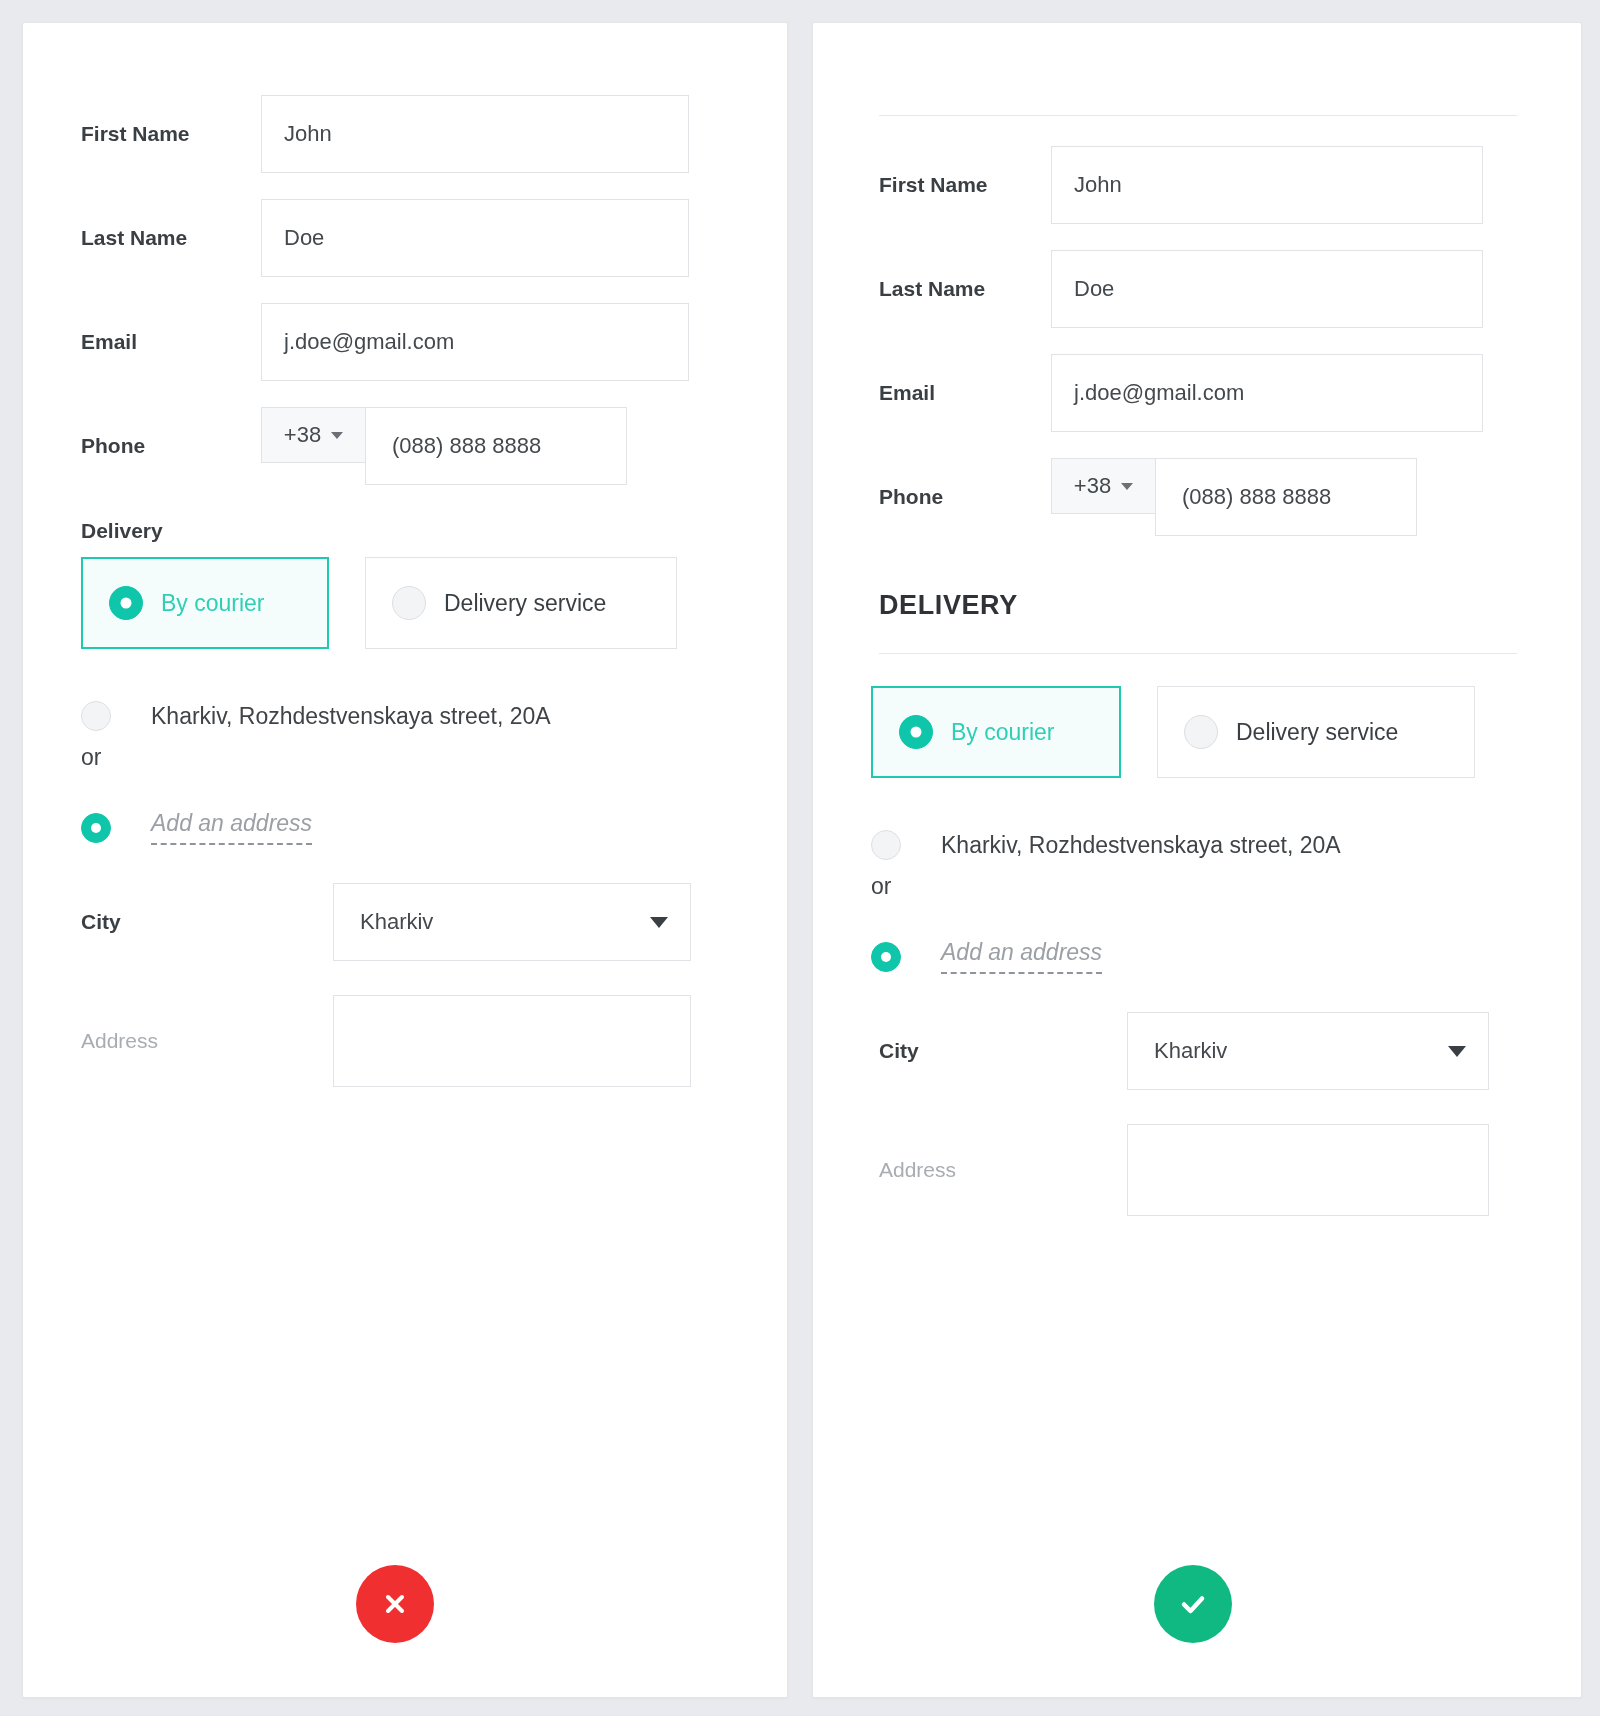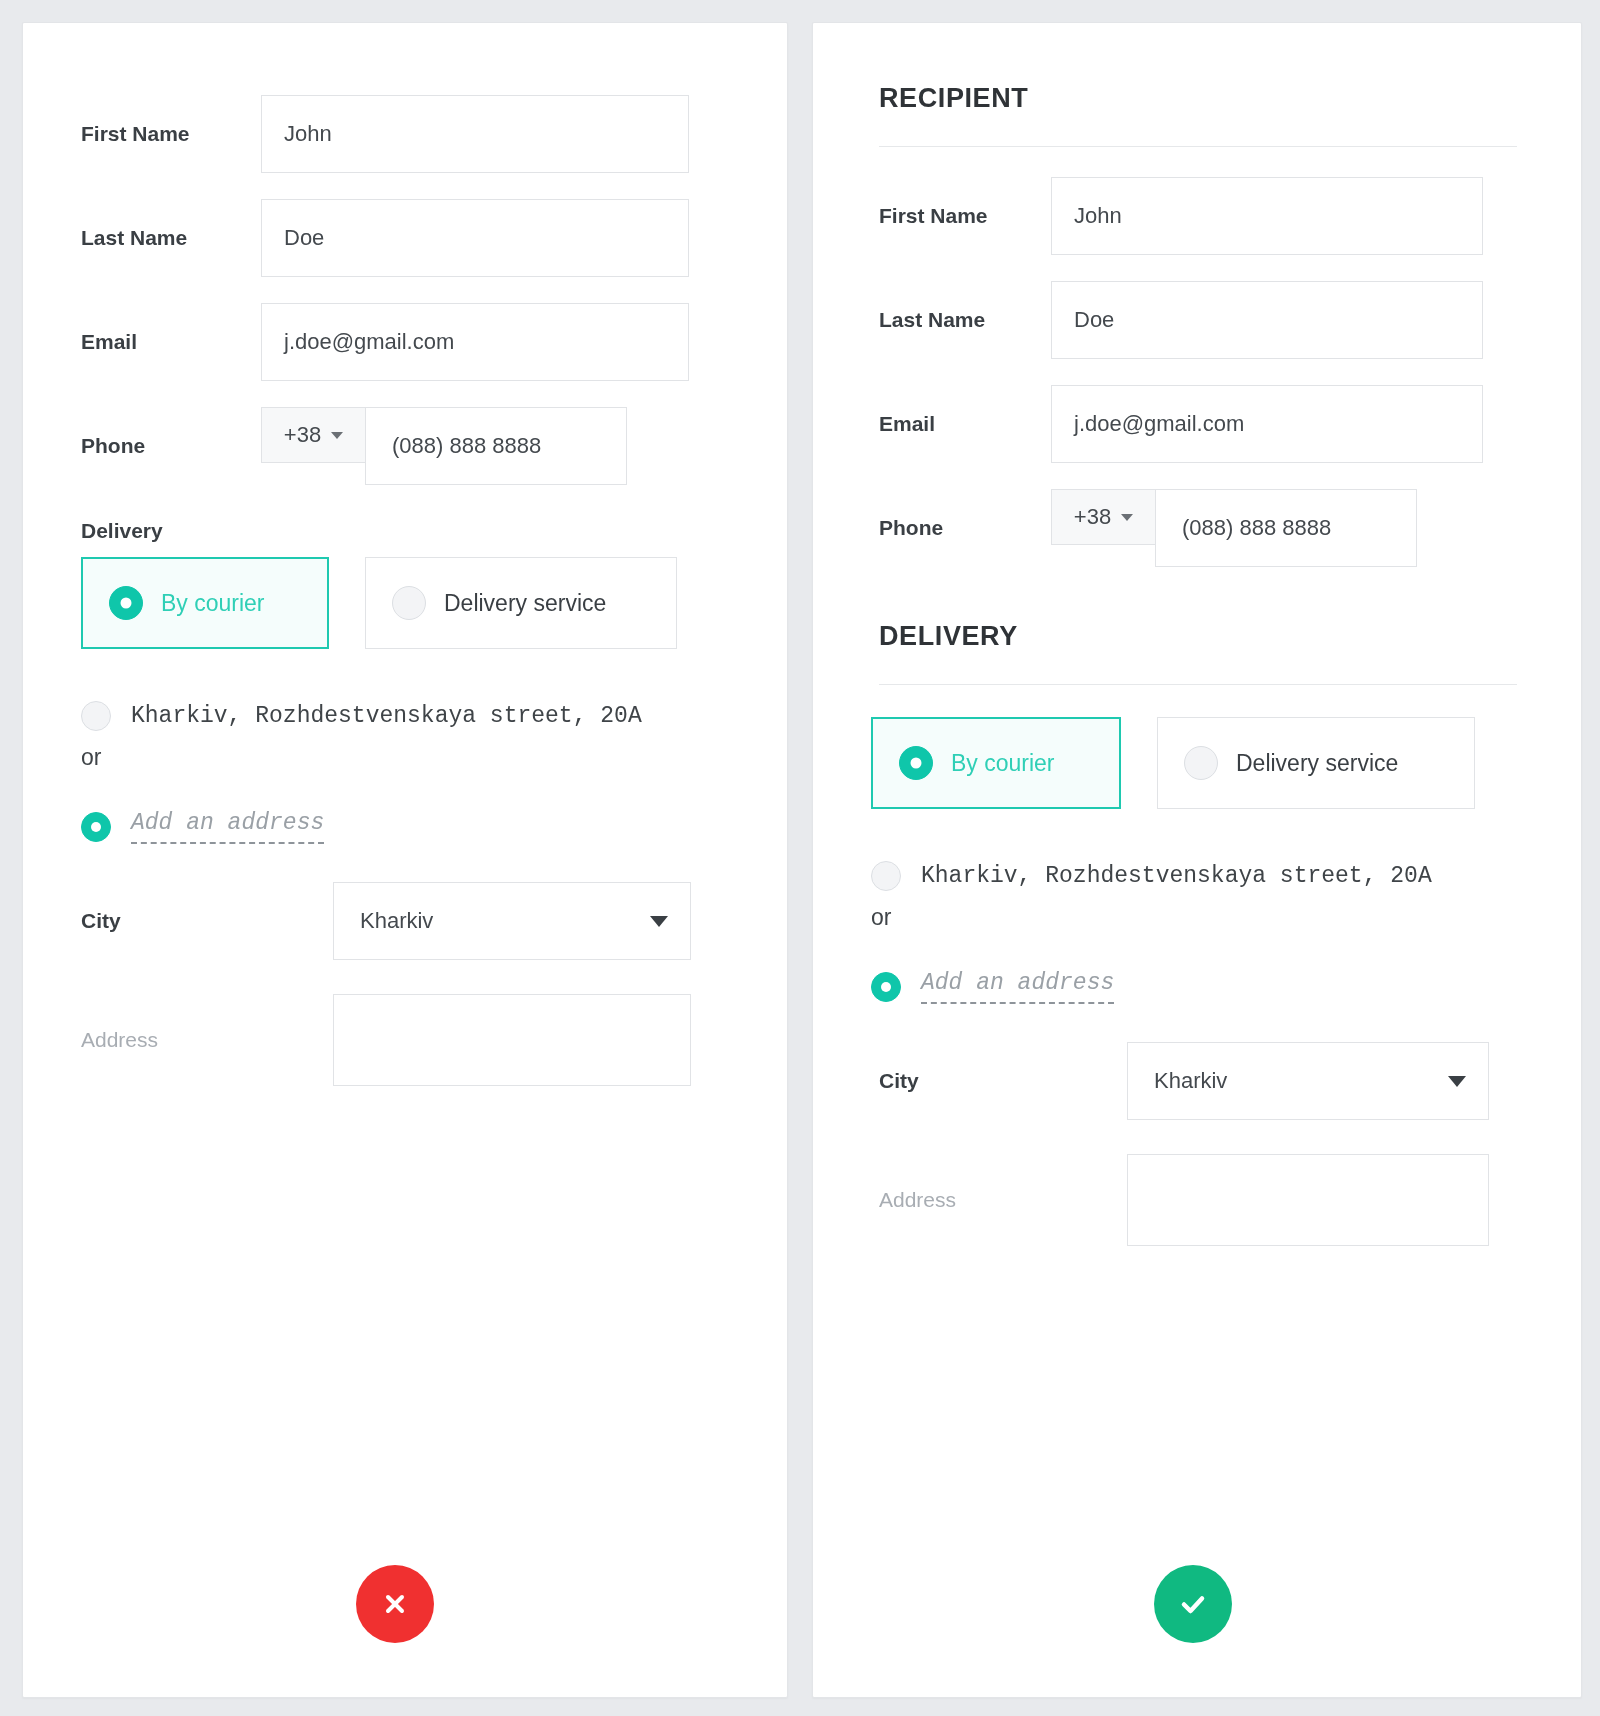--- a/index.html
+++ b/index.html
@@ -164,22 +164,21 @@
     border-radius: 50%;
     background: #ffffff;
   }
   .radio.small { width: 30px; height: 30px; }
   .radio.small.on::after { width: 10px; height: 10px; }
 
   
   .addr-row {
     display: flex;
     align-items: center;
-    gap: 20px;
-    font-family: Liberation Mono, monospace;
+    gap: 40px;
   }
   .addr-first { margin-top: 52px; }
   .addr-text { font-size: 23px; color: #3f4448; }
 
   .or-text {
     font-size: 23px;
     color: #3f4448;
     margin-top: 13px;
   }
 
@@ -321,21 +320,20 @@
         <svg width="34" height="34" viewBox="0 0 34 34">
           <line x1="10" y1="10" x2="24" y2="24" stroke="#ffffff" stroke-width="4" stroke-linecap="round"></line>
           <line x1="24" y1="10" x2="10" y2="24" stroke="#ffffff" stroke-width="4" stroke-linecap="round"></line>
         </svg>
       </div>
     </div>
   </div>
 
   <div class="panel panel-right">
 
-    <div class="section-head">RECIPIENT</div>
     <div class="section-rule"></div>
 
     <div class="frow" style="margin-top:30px;">
       <div class="flabel lbl-w-right">First Name</div>
       <div class="finput in-text-right">John</div>
     </div>
 
     <div class="frow">
       <div class="flabel lbl-w-right">Last Name</div>
       <div class="finput in-text-right">Doe</div>

